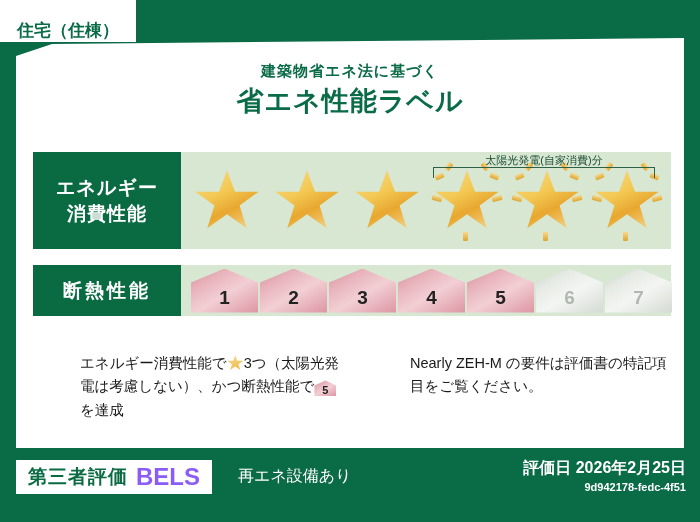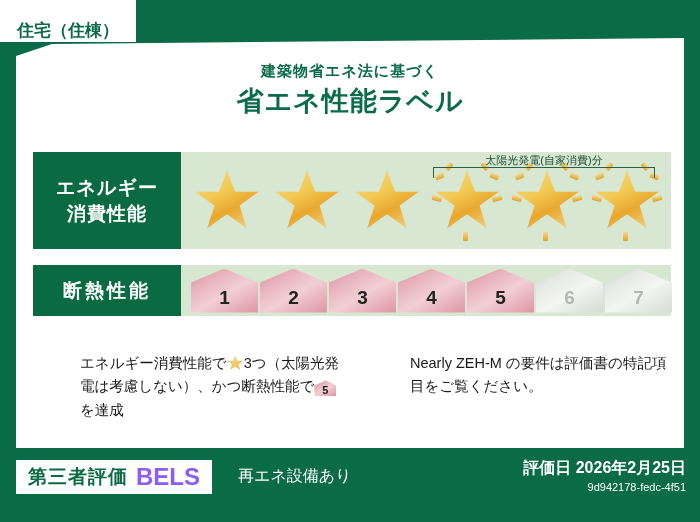--- a/index.html
+++ b/index.html
@@ -320,20 +320,21 @@
     color: #ffffff;
     font-weight: bold;
   }
   .eval-id {
     position: absolute;
     right: 14px;
     top: 33px;
     text-align: right;
     font-size: 11px;
     color: #ffffff;
+    font-weight: bold;
   }
 </style>
 </head>
 <body>
 
 <div id="label-root">
 
   <div class="type-chip">
     <span>住宅（住棟）</span>
   </div>

